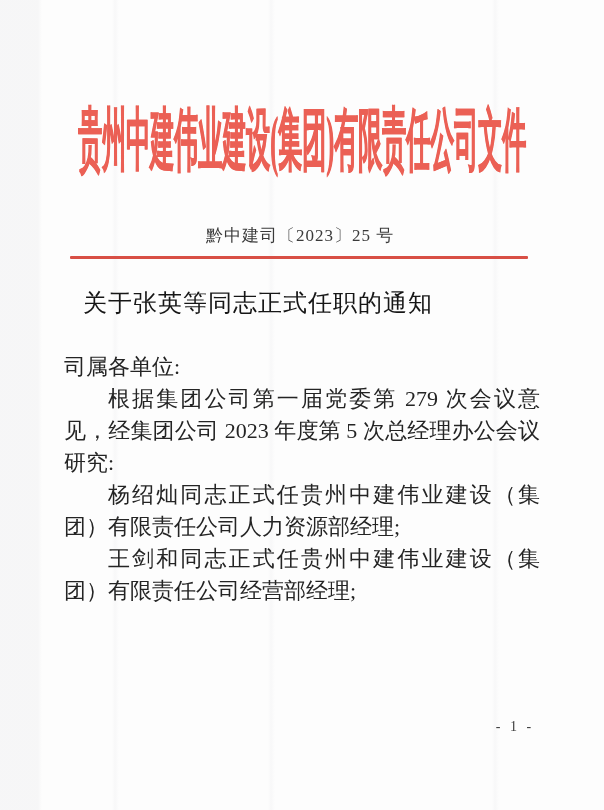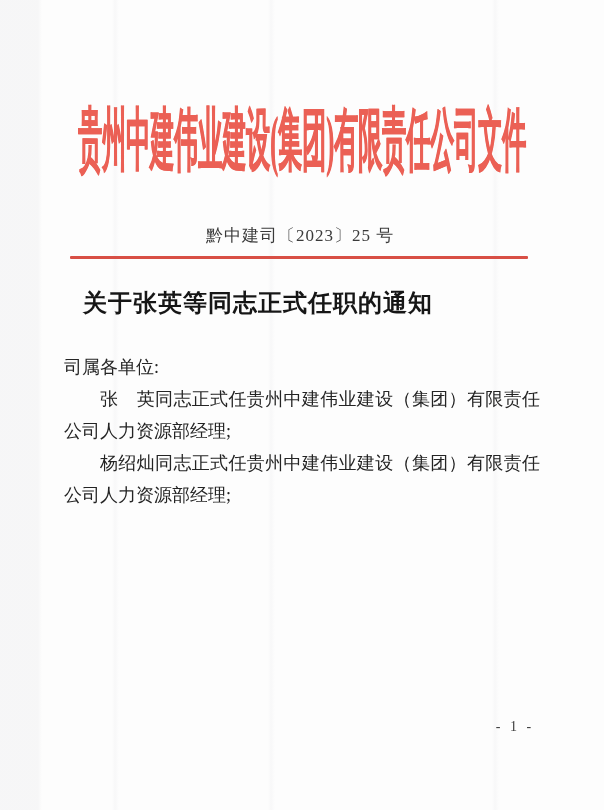--- a/index.html
+++ b/index.html
@@ -74,33 +74,33 @@
 
   
   .doc-title {
     position: absolute;
     top: 287px;
     left: 0;
     width: 516px;
     margin: 0;
     text-align: center;
     font-size: 24px;
-    font-weight: bold;
+    font-weight: normal;
     letter-spacing: 1px;
     color: #161616;
     font-family: "Liberation Serif", "DejaVu Serif", serif;
   }
 
   
   .doc-body {
     position: absolute;
     top: 351px;
     left: 64px;
     width: 476px;
-    font-size: 18px;
+    font-size: 22px;
     line-height: 32px;
     text-align: justify;
     color: #242424;
   }
   .doc-body p {
     margin: 0;
     text-indent: 2em;
   }
   .doc-body p.no-indent {
     text-indent: 0;
@@ -129,19 +129,20 @@
   </div>
 
   <div class="doc-number">黔中建司〔2023〕25 号</div>
 
   <div class="red-rule"></div>
 
   <h1 class="doc-title">关于张英等同志正式任职的通知</h1>
 
   <div class="doc-body">
     <p class="no-indent">司属各单位:</p>
-    <p>张　英同志正式任贵州中建伟业建设（集团）有限责任公司人力资源部经理;</p>
+    <p>根据集团公司第一届党委第 279 次会议意见，经集团公司 2023 年度第 5 次总经理办公会议研究:</p>
     <p>杨绍灿同志正式任贵州中建伟业建设（集团）有限责任公司人力资源部经理;</p>
+    <p>王剑和同志正式任贵州中建伟业建设（集团）有限责任公司经营部经理;</p>
   </div>
 
   <div class="page-number">- 1 -</div>
 
 </div>
 
 </body></html>

